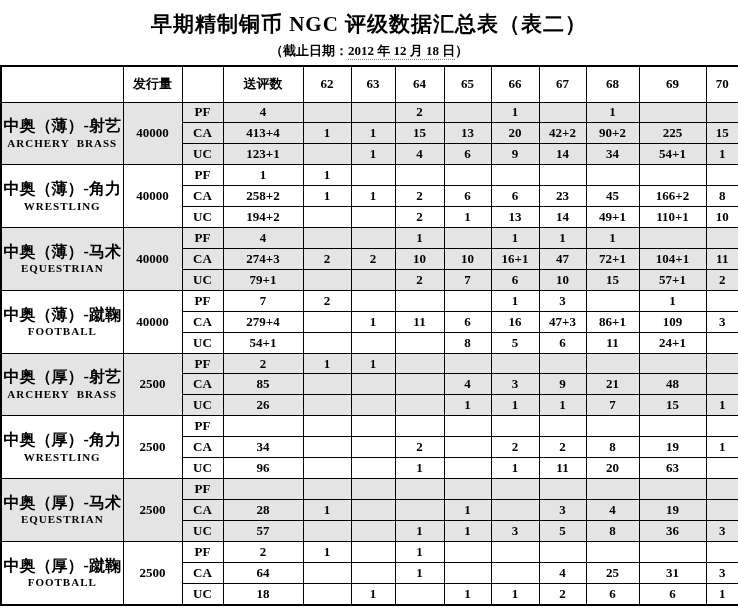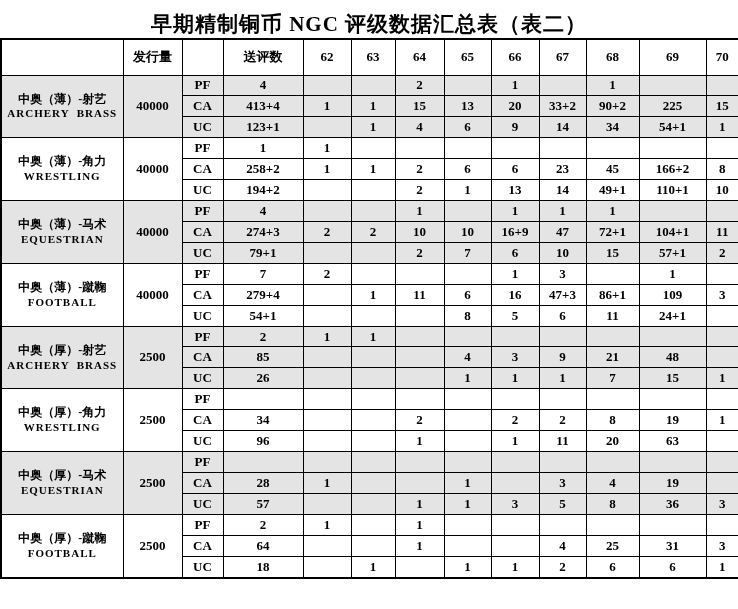--- a/index.html
+++ b/index.html
@@ -44,30 +44,31 @@
     text-align: center;
     vertical-align: middle;
     font-size: 13px;
     font-weight: bold;
     color: #000;
     overflow: hidden;
   }
   thead tr { height: 36px; }
   tr.shaded > td { background: #e4e4e4; }
   td.name-cell { line-height: 1.15; }
-  .name-cn { font-size: 12px; font-weight: bold; }
+  .name-cn { font-size: 16px; font-weight: bold; }
   .name-en { font-size: 11px; font-weight: bold; letter-spacing: 1px; white-space: pre; margin-top: 1px; }
 </style>
 </head>
 <body>
 
 <div class="page">
 
   <h1 class="title">早期精制铜币 NGC 评级数据汇总表（表二）</h1>
 
+  <div class="subtitle"><span>（截止日期：</span><span class="date-underline">2012 年 12 月 18 日</span><span>）</span></div>
 
   <table class="grading">
     <colgroup>
       <col style="width:122px">
         <col style="width:59px">
         <col style="width:41px">
         <col style="width:80px">
       <col style="width:48px">
         <col style="width:44px">
         <col style="width:49px">
@@ -115,21 +116,21 @@
           <td></td>
         </tr>
         <tr class="shaded">
           <td>CA</td>
           <td>413+4</td>
           <td>1</td>
           <td>1</td>
           <td>15</td>
           <td>13</td>
           <td>20</td>
-          <td>33+2</td>
+          <td>42+2</td>
           <td>90+2</td>
           <td>225</td>
           <td>15</td>
         </tr>
         <tr class="shaded">
           <td>UC</td>
           <td>123+1</td>
           <td></td>
           <td>1</td>
           <td>4</td>
@@ -202,21 +203,21 @@
           <td></td>
           <td></td>
         </tr>
         <tr class="shaded">
           <td>CA</td>
           <td>274+3</td>
           <td>2</td>
           <td>2</td>
           <td>10</td>
           <td>10</td>
-          <td>16+9</td>
+          <td>16+1</td>
           <td>47</td>
           <td>72+1</td>
           <td>104+1</td>
           <td>11</td>
         </tr>
         <tr class="shaded">
           <td>UC</td>
           <td>79+1</td>
           <td></td>
           <td></td>

